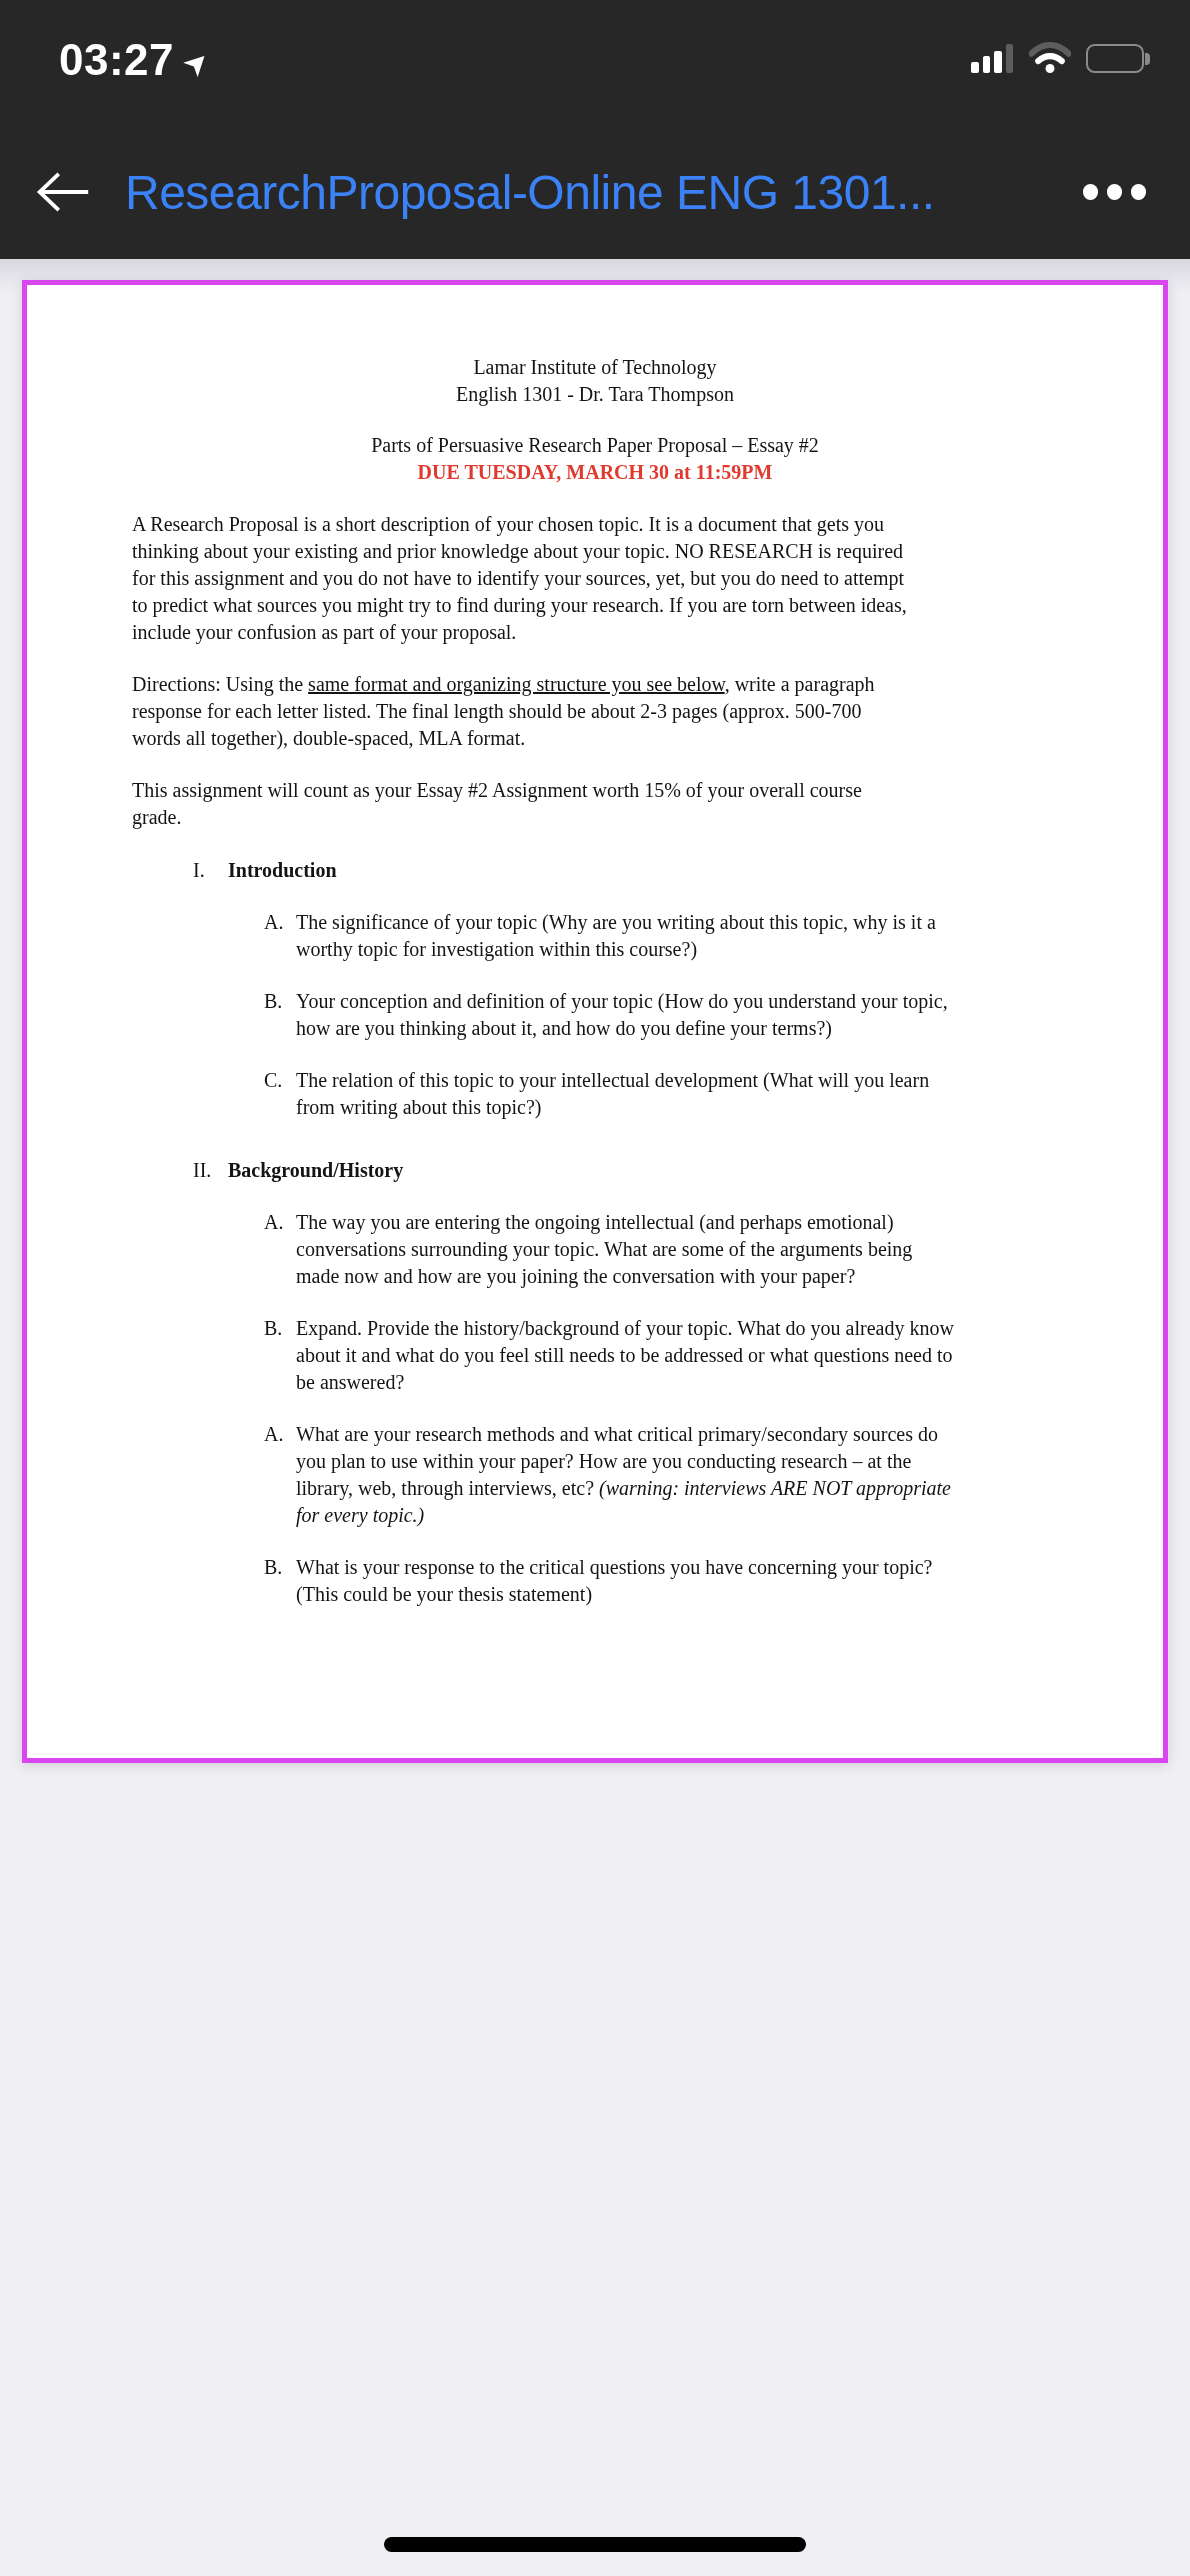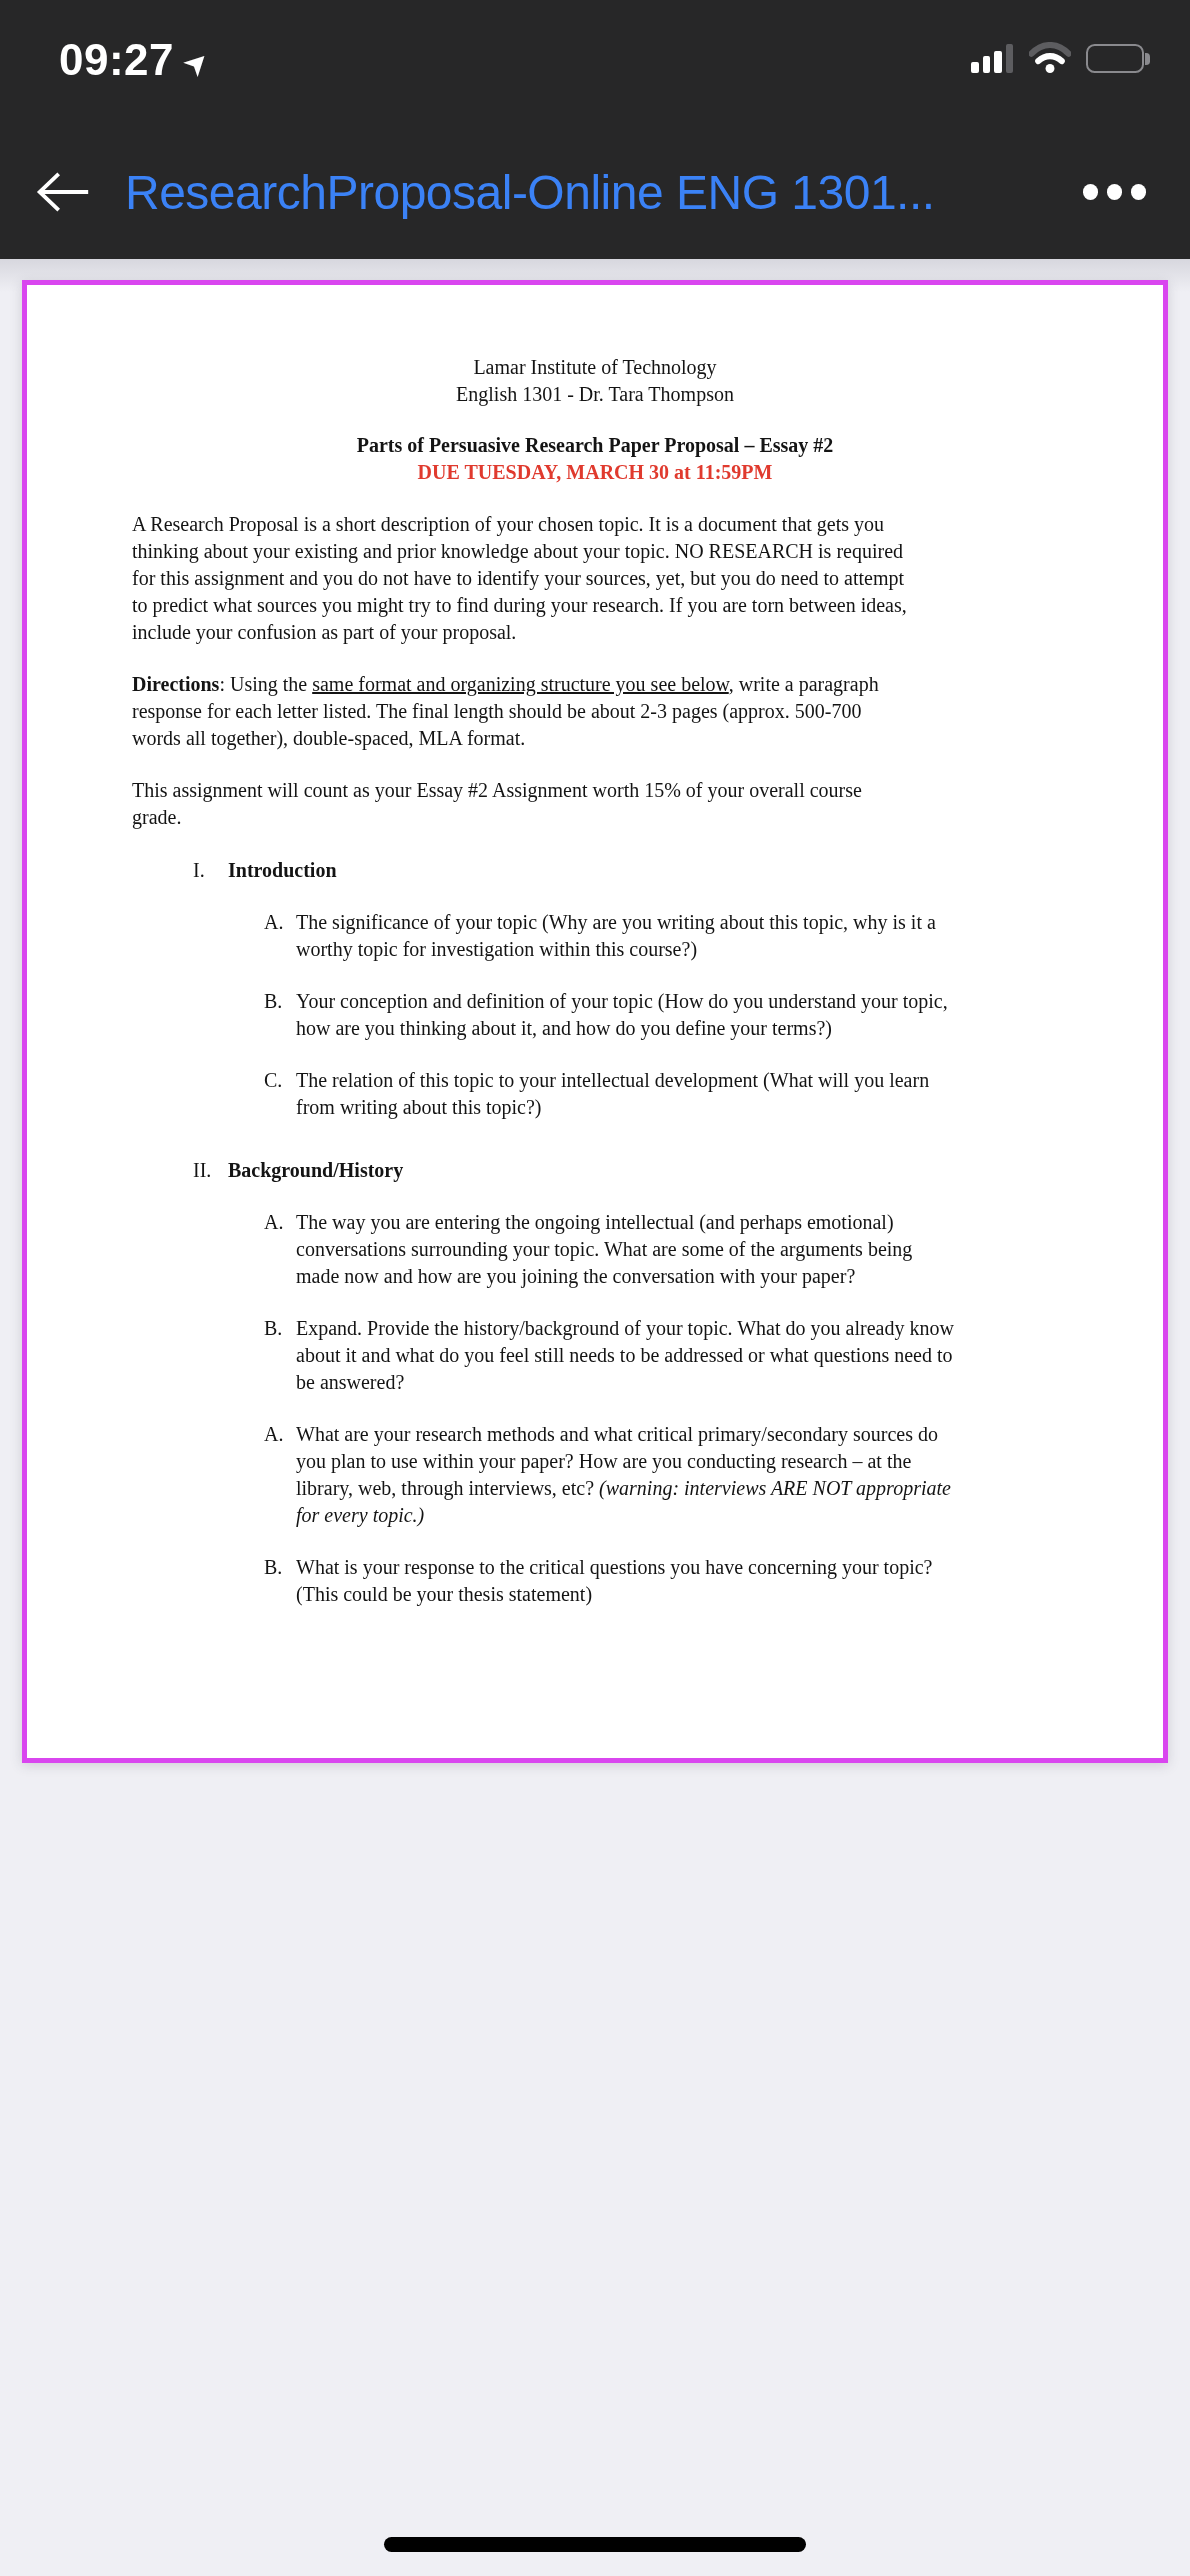--- a/index.html
+++ b/index.html
@@ -29,21 +29,21 @@
 
   
   .viewer { position:absolute; top:259px; left:0; width:1190px; height:2317px; background:#efeff4; }
   .viewer::before { content:""; position:absolute; top:0; left:0; right:0; height:33px;
                     background:linear-gradient(#d7d7de, rgba(239,239,244,0)); }
   .page { position:relative; margin:21px auto 0; width:1146px; height:1483px; background:#fff;
           border:5px solid #d946ef; box-shadow:0 2.9px 11.5px rgba(60,60,80,0.18);
           padding:69px 105px 58px; color:#141414;
           font-family:"Liberation Serif", "DejaVu Serif", serif; font-size:20px; line-height:27px; }
   .center { text-align:center; }
-  .b { font-weight:bold; }
+  .b { font-weight:normal; }
   .due { font-weight:bold; margin-top:0; }
   .mt { margin-top:24px; }
   .para { margin-top:25px; white-space:pre-line; }
   .sec-h { display:flex; margin-top:26px; margin-left:61px; }
   .sec-h.big-gap { margin-top:36px; }
   .sec-h .rn { flex:none; width:35px; }
   .sec-h .rt { font-weight:bold;text-align:center; }
   .item { display:flex; margin-top:25px; margin-left:132px; }
   .item .im { flex:none; width:32px; }
   .item .it { white-space:pre-line; }
@@ -51,21 +51,21 @@
 
   .home-indicator { position:absolute; left:384px; bottom:24px; width:422px; height:15.3px;
                     border-radius:8.6px; background:#000; z-index:6; cursor:grab; }
 </style>
 </head>
 <body>
 
 <header class="app-header">
   <div class="status-bar">
     <div class="time-wrap">
-      <span class="time">09:27</span>
+      <span class="time">03:27</span>
       <span class="loc-arrow">➤</span>
     </div>
     <div class="status-icons">
       <span class="sig">
           <i></i>
           <i></i>
           <i></i>
           <i></i>
         </span>
       <svg width="42" height="32" viewBox="0 0 34 25">

